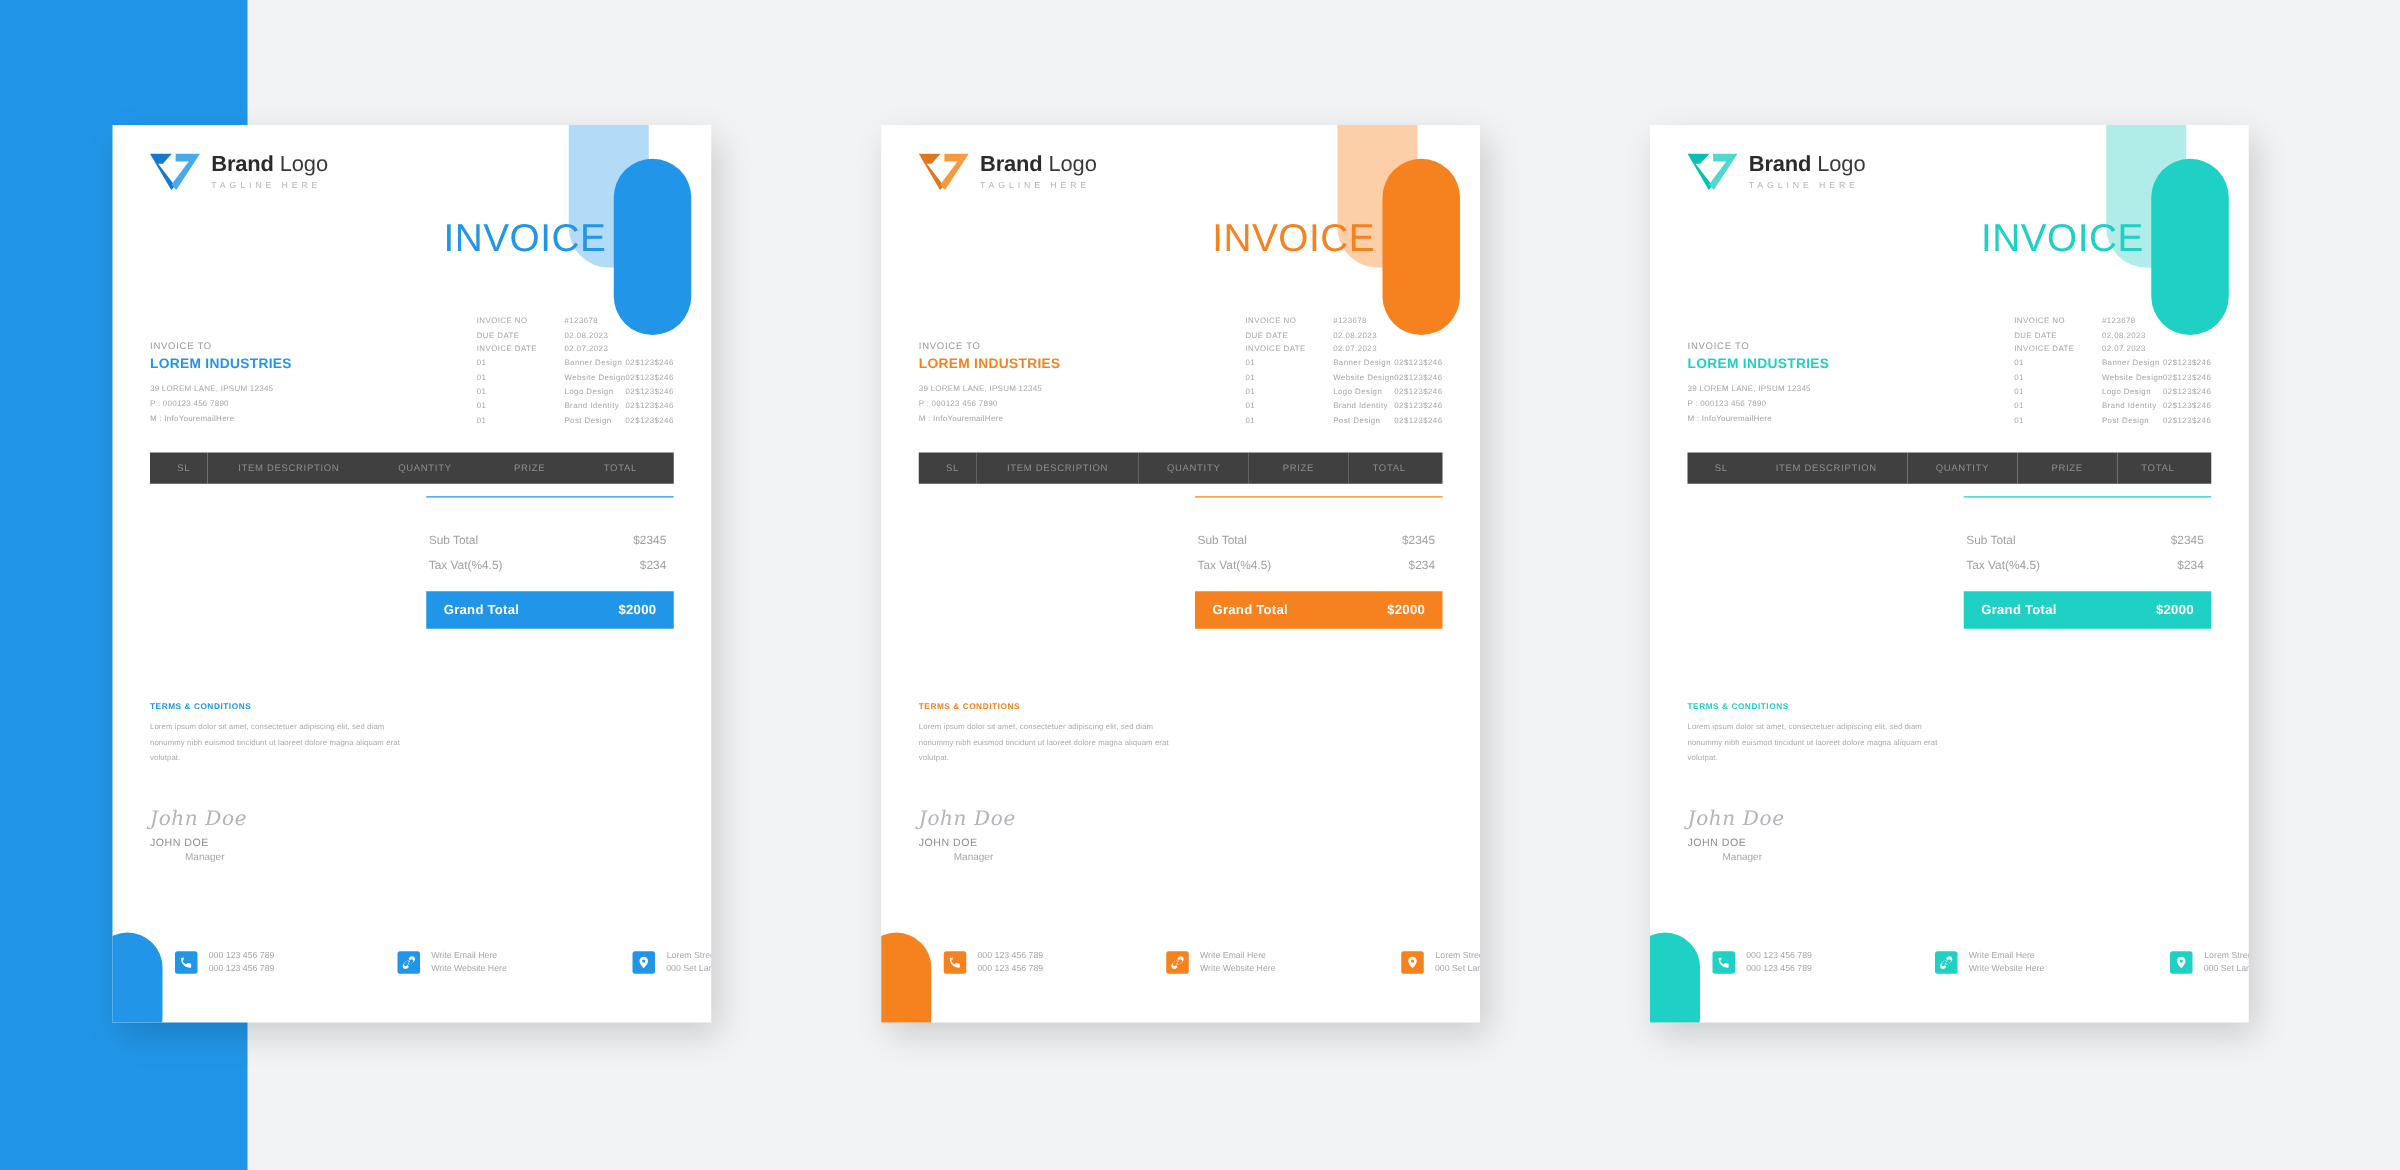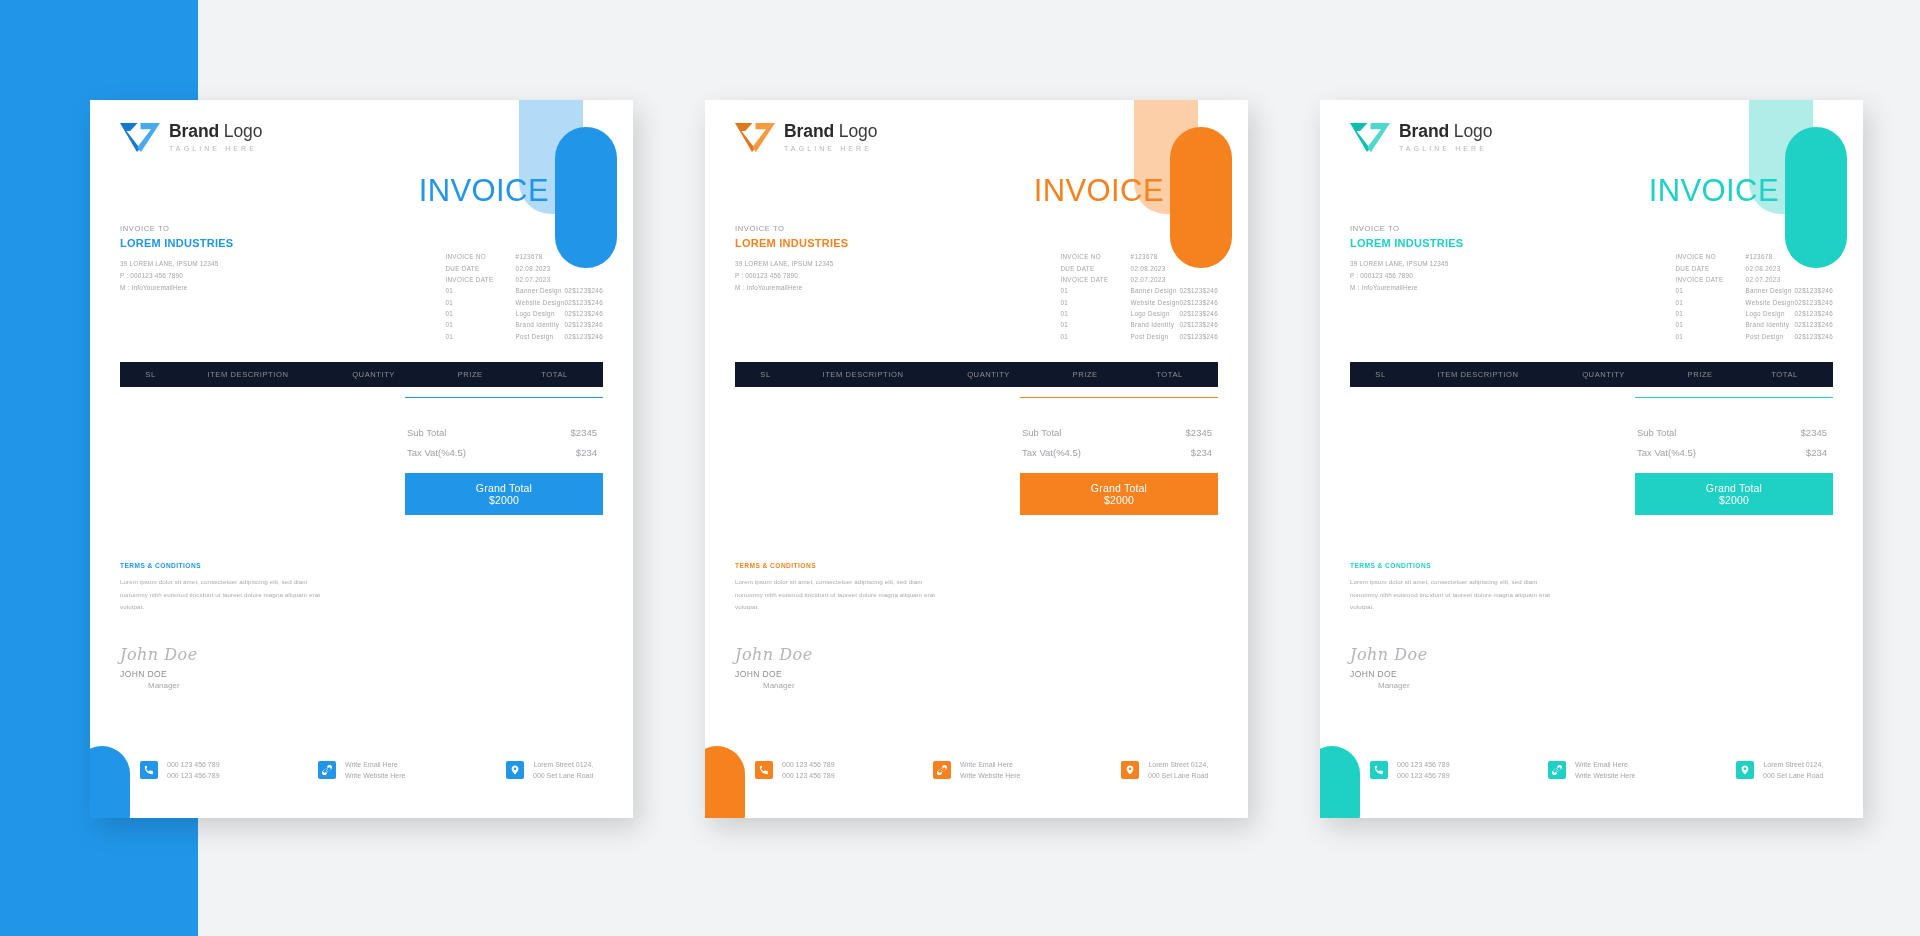--- a/index.html
+++ b/index.html
@@ -29,21 +29,21 @@
   
   #cards {
     position: absolute;
     inset: 0;
     z-index: 2;
   }
 
   .invoice-card {
     position: absolute;
     top: 100px;
-    width: 543px;
+    width: 479px;
     height: 718px;
     background: #ffffff;
     box-shadow: 6px 10px 26px rgba(0,0,0,0.16);
     overflow: hidden;
   }
   #card-blue   { left: 90px; }
   #card-orange { left: 705px; }
   #card-teal   { left: 1320px; }
 
   
@@ -110,21 +110,21 @@
     font-weight: 400;
     letter-spacing: .4px;
     margin-top: 20px;
     padding-right: 54px;
   }
 
   
   .billto-row {
     display: flex;
     justify-content: space-between;
-    align-items: flex-start;
+    align-items: flex-end;
     margin-top: 15px;
   }
   .billto-label {
     font-size: 7.6px;
     letter-spacing: .6px;
     color: #9a9aa0;
     margin-bottom: 4px;
   }
   .billto-name {
     font-size: 11px;
@@ -151,21 +151,21 @@
   .meta-table td.meta-v { color: #a4a4aa; text-align: left; }
 
   
   .items {
     width: 100%;
     border-spacing: 0;
     margin-top: 20px;
     table-layout: fixed;
   }
   .items thead th {
-    background: #0f172a;
+    background: #404040;
     font-size: 7.6px;
     letter-spacing: .55px;
     font-weight: 400;
     color: #8d8d93;
     padding: 8px 0;
   }
   .col-sl    { width: 11%; }
   .col-desc  { width: 31%; }
   .col-qty   { width: 21%; }
   .col-prize { width: 19%; }
@@ -192,23 +192,22 @@
     padding: 4.5px 6px 4.5px 2px;
   }
   .grand-total {
     display: flex;
     justify-content: space-between;
     align-items: center;
     margin-top: 11px;
     padding: 9px 14px;
     color: #fff;
     font-size: 10.5px;
-    font-weight: 400;
+    font-weight: 700;
     letter-spacing: .2px;
-    flex-direction: column;
   }
 
   
   .terms {
     position: absolute;
     left: 30px;
     top: 462px;
     width: 210px;
   }
   .terms-title {

